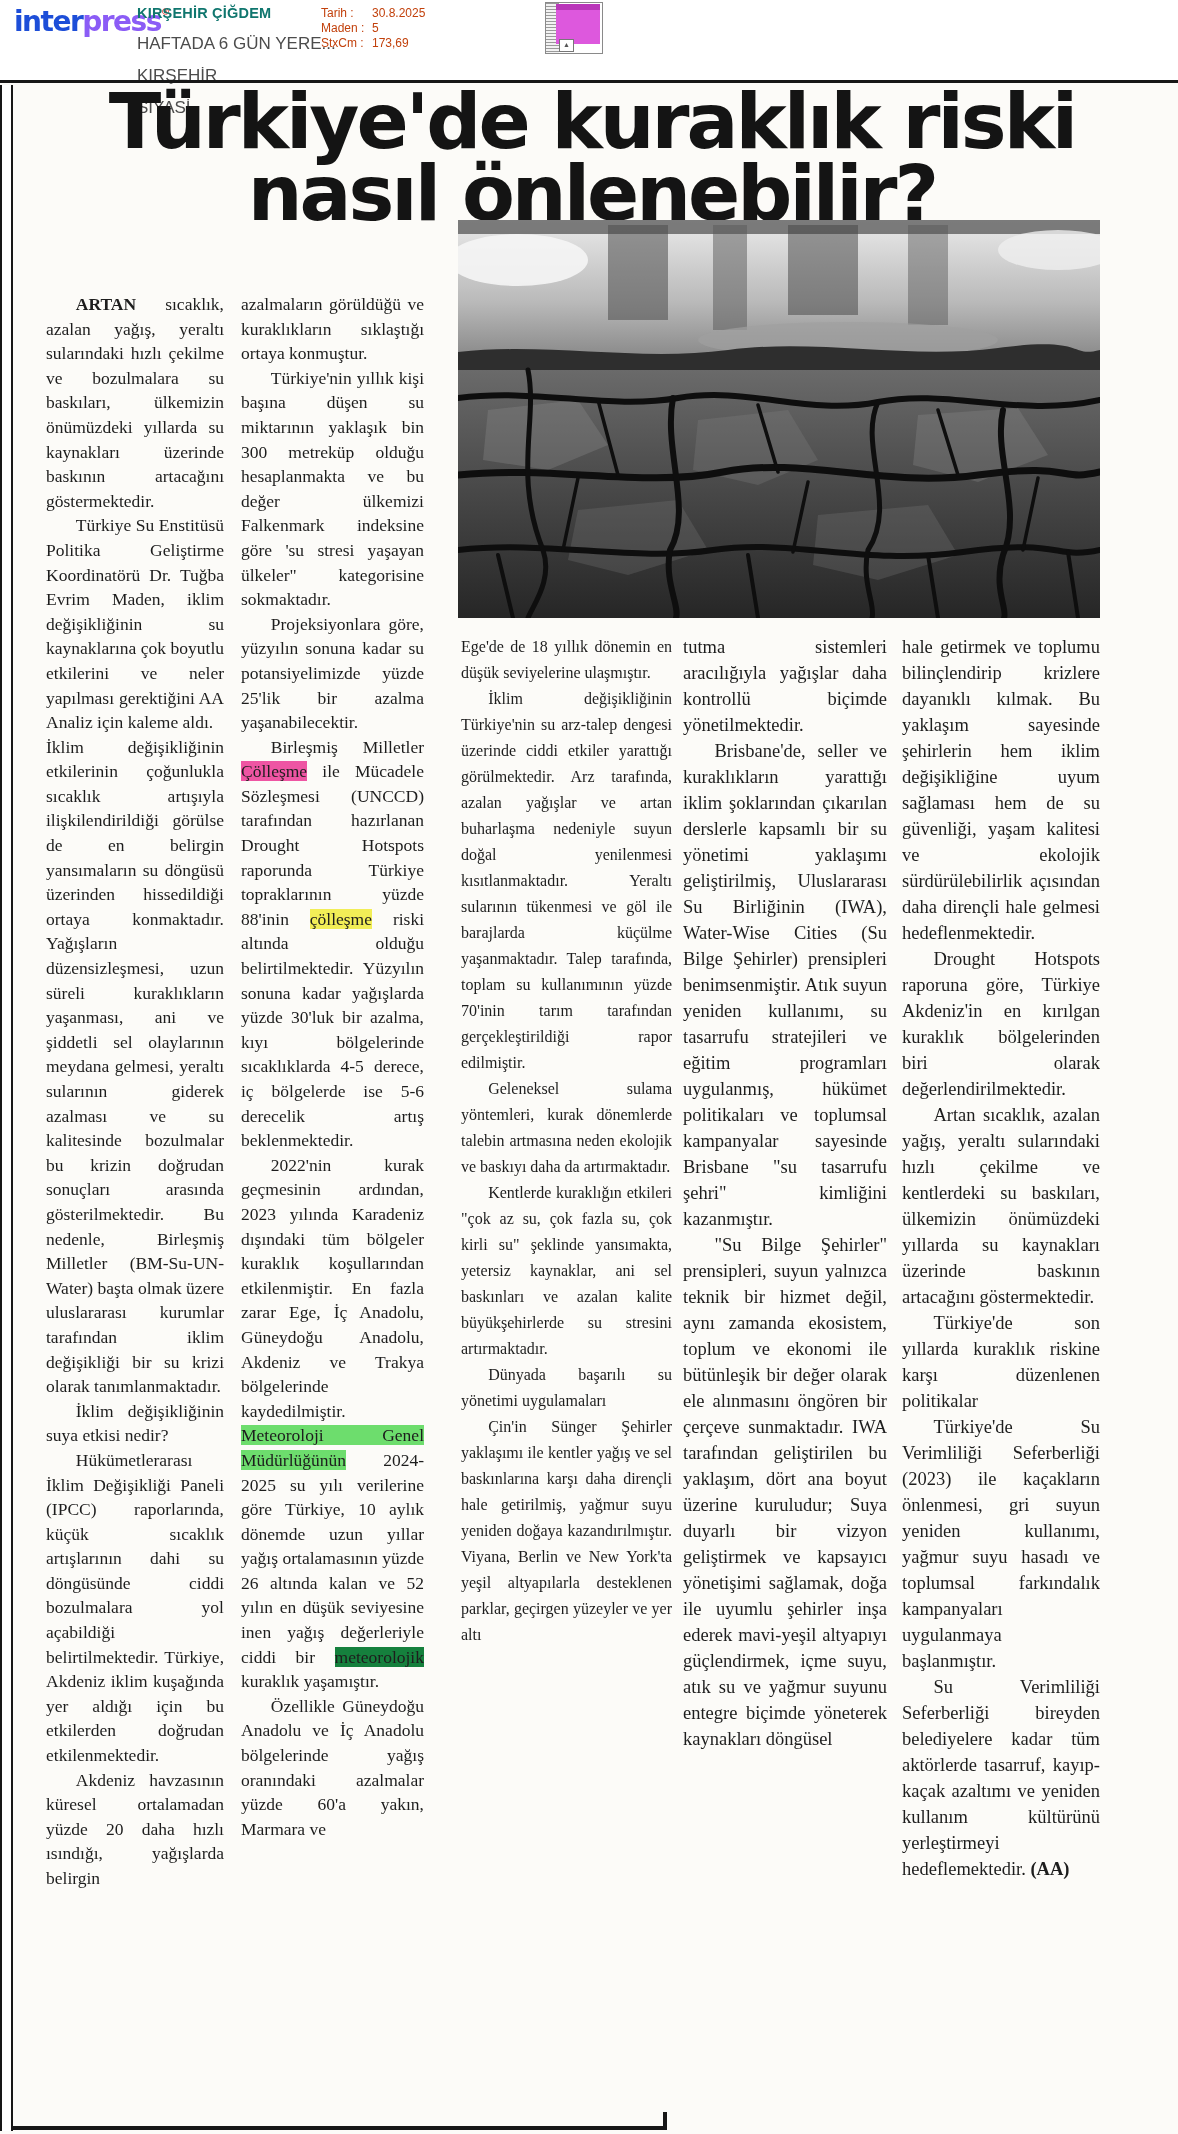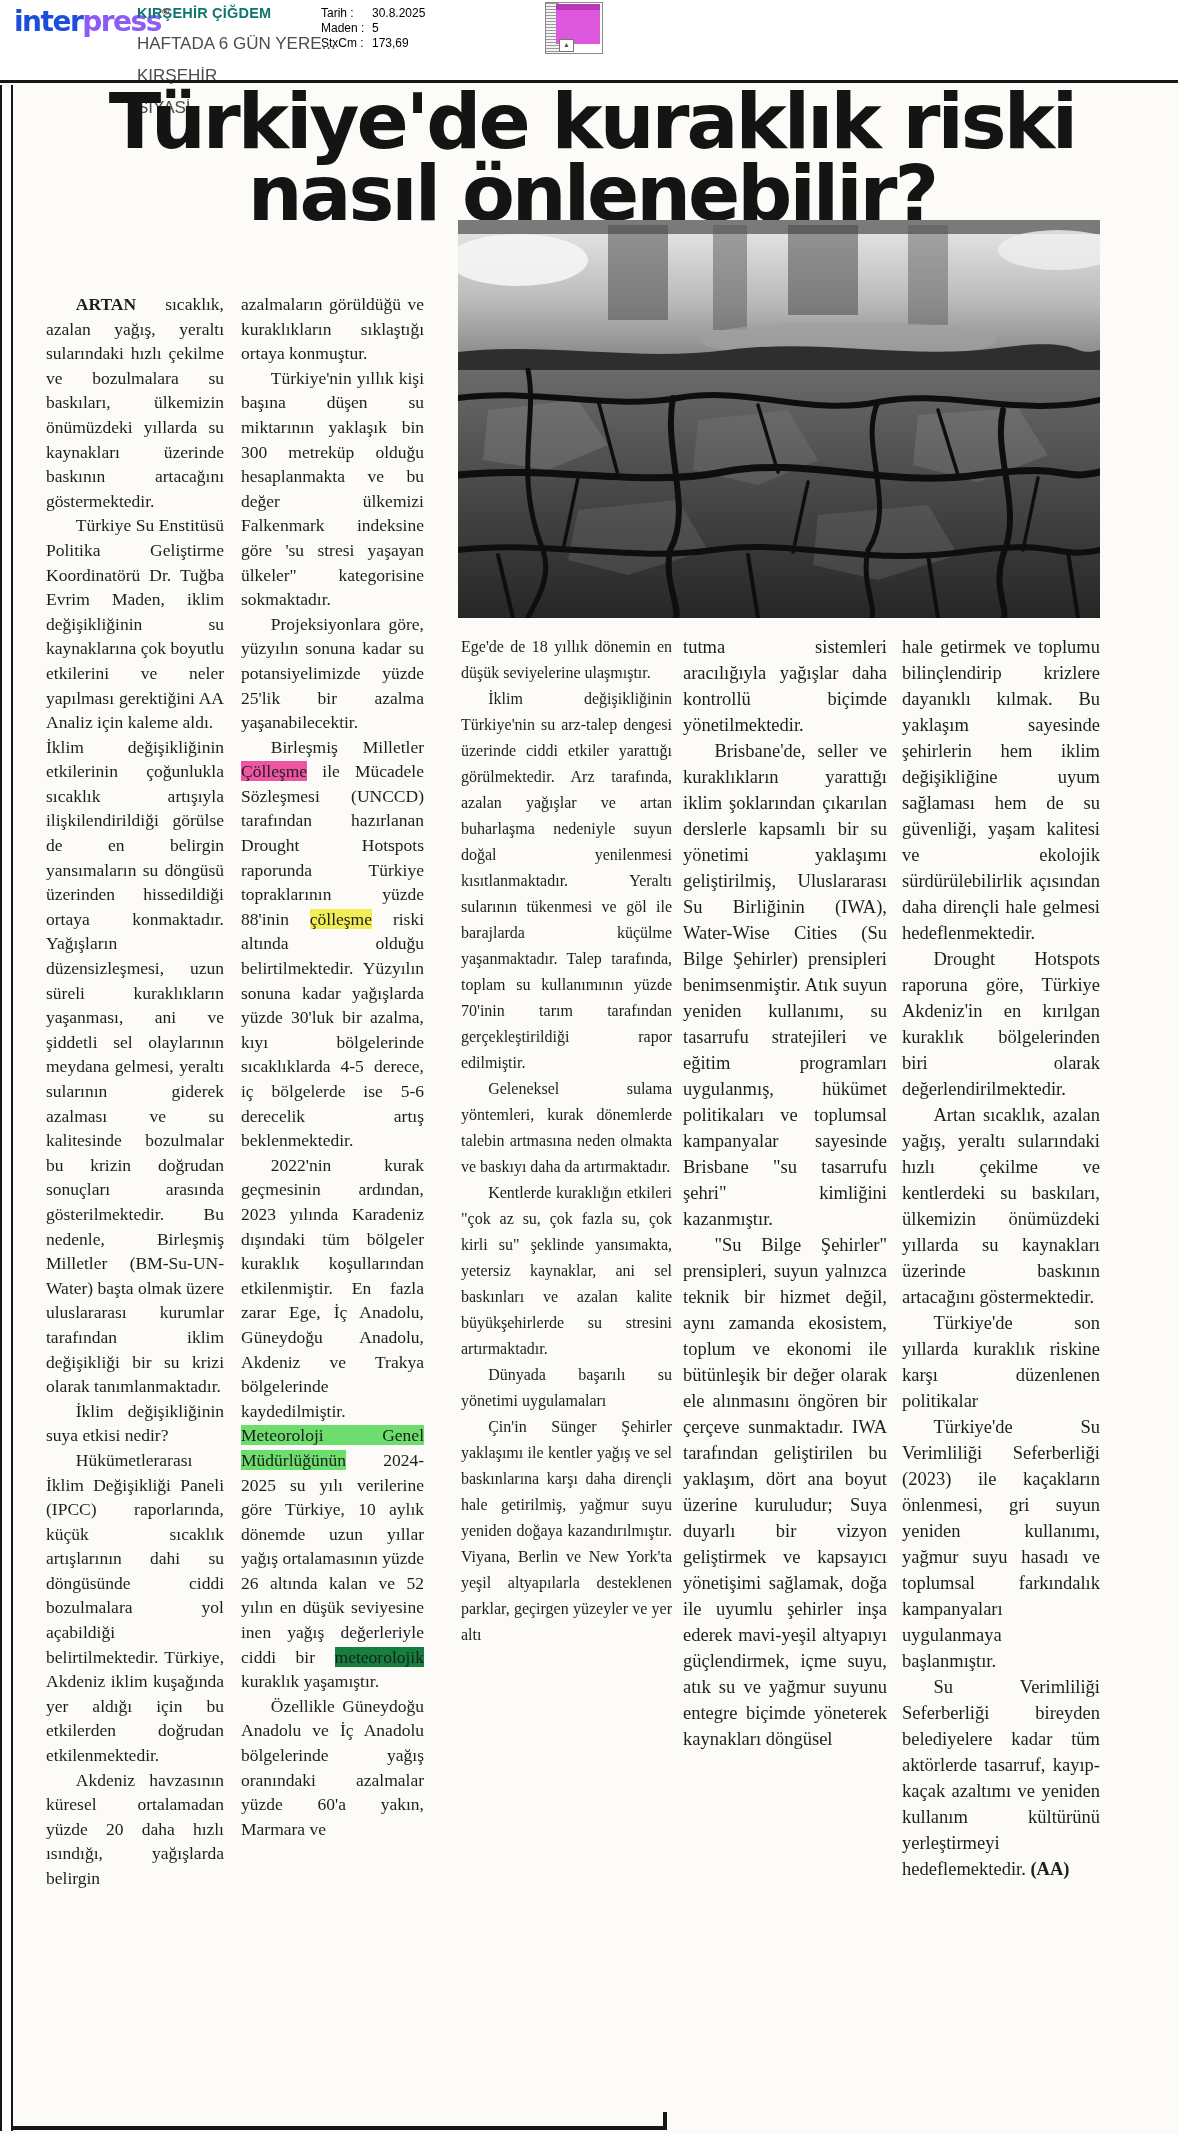--- a/index.html
+++ b/index.html
@@ -13,21 +13,21 @@
   .header{position:absolute;left:0;top:0;width:1178px;height:80px;background:#ffffff;}
   .logo{position:absolute;left:14px;top:8px;font-family:"DejaVu Sans","Liberation Sans",sans-serif;
         font-weight:bold;font-size:28px;letter-spacing:-1.5px;line-height:1;}
   .logo .p1{color:#1d4ed8;}
   .logo .p2{color:#8b5cf6;}
   .logo .reg{color:#e0251c;font-size:9px;vertical-align:top;letter-spacing:0;}
   .pub{position:absolute;left:137px;top:5px;font-family:"Liberation Sans","DejaVu Sans",sans-serif;line-height:1.12;}
   .pub .name{font-size:14.5px;font-weight:bold;color:#0f766e;letter-spacing:.2px;}
   .pub .sub{font-size:17px;color:#4c4c4c;margin-top:13px;}
   .meta{position:absolute;left:321px;top:6px;font-family:"Liberation Sans","DejaVu Sans",sans-serif;
-        font-size:12px;color:#000000;line-height:1.25;}
+        font-size:12px;color:#c2410c;line-height:1.25;}
   .meta .row{display:flex;}
   .meta .lbl{width:47px;}
   .meta .val{padding-left:4px;}
   
   .thumb{position:absolute;left:545px;top:2px;width:56px;height:50px;background:#fff;
          border:1px solid #8a8a8a;overflow:hidden;}
   .thumb .lines{position:absolute;left:0;top:0;width:13px;height:100%;
          background:repeating-linear-gradient(to bottom,#9a9a9a 0 1px,#f2f2f2 1px 3px);}
   .thumb .mag{position:absolute;left:10px;top:1px;right:2px;bottom:9px;background:#dd58dd;}
   .thumb .magbar{position:absolute;left:10px;top:1px;right:2px;height:6px;background:#b937b9;}
@@ -171,21 +171,21 @@
       <p class="para"><span>azalmaların görüldüğü ve kuraklıkların sıklaştığı ortaya konmuştur.</span></p>
       <p class="para indent"><span>Türkiye'nin yıllık kişi başına düşen su miktarının yaklaşık bin 300 metreküp olduğu hesaplanmakta ve bu değer ülkemizi Falkenmark indeksine göre 'su stresi yaşayan ülkeler" kategorisine sokmaktadır.</span></p>
       <p class="para indent"><span>Projeksiyonlara göre, yüzyılın sonuna kadar su potansiyelimizde yüzde 25'lik bir azalma yaşanabilecektir.</span></p>
       <p class="para indent"><span>Birleşmiş Milletler </span><span class="hl-pink">Çölleşme</span><span> ile Mücadele Sözleşmesi (UNCCD) tarafından hazırlanan Drought Hotspots raporunda Türkiye topraklarının yüzde 88'inin </span><span class="hl-yellow">çölleşme</span><span> riski altında olduğu belirtilmektedir. Yüzyılın sonuna kadar yağışlarda yüzde 30'luk bir azalma, kıyı bölgelerinde sıcaklıklarda 4-5 derece, iç bölgelerde ise 5-6 derecelik artış beklenmektedir.</span></p>
       <p class="para indent"><span>2022'nin kurak geçmesinin ardından, 2023 yılında Karadeniz dışındaki tüm bölgeler kuraklık koşullarından etkilenmiştir. En fazla zarar Ege, İç Anadolu, Güneydoğu Anadolu, Akdeniz ve Trakya bölgelerinde kaydedilmiştir. </span><span class="hl-green">Meteoroloji Genel Müdürlüğünün</span><span> 2024-2025 su yılı verilerine göre Türkiye, 10 aylık dönemde uzun yıllar yağış ortalamasının yüzde 26 altında kalan ve 52 yılın en düşük seviyesine inen yağış değerleriyle ciddi bir </span><span class="hl-orange">meteorolojik</span><span> kuraklık yaşamıştır.</span></p>
       <p class="para indent"><span>Özellikle Güneydoğu Anadolu ve İç Anadolu bölgelerinde yağış oranındaki azalmalar yüzde 60'a yakın, Marmara ve</span></p>
     </div>
     <div class="col col3">
       <p class="para"><span>Ege'de de 18 yıllık dönemin en düşük seviyelerine ulaşmıştır.</span></p>
       <p class="para indent"><span>İklim değişikliğinin Türkiye'nin su arz-talep dengesi üzerinde ciddi etkiler yarattığı görülmektedir. Arz tarafında, azalan yağışlar ve artan buharlaşma nedeniyle suyun doğal yenilenmesi kısıtlanmaktadır. Yeraltı sularının tükenmesi ve göl ile barajlarda küçülme yaşanmaktadır. Talep tarafında, toplam su kullanımının yüzde 70'inin tarım tarafından gerçekleştirildiği rapor edilmiştir.</span></p>
-      <p class="para indent"><span>Geleneksel sulama yöntemleri, kurak dönemlerde talebin artmasına neden olmakta ve baskıyı daha da artırmaktadır.</span></p>
+      <p class="para indent"><span>Geleneksel sulama yöntemleri, kurak dönemlerde talebin artmasına neden ekolojik ve baskıyı daha da artırmaktadır.</span></p>
       <p class="para indent"><span>Kentlerde kuraklığın etkileri "çok az su, çok fazla su, çok kirli su" şeklinde yansımakta, yetersiz kaynaklar, ani sel baskınları ve azalan kalite büyükşehirlerde su stresini artırmaktadır.</span></p>
       <p class="para indent"><span>Dünyada başarılı su yönetimi uygulamaları</span></p>
       <p class="para indent"><span>Çin'in Sünger Şehirler yaklaşımı ile kentler yağış ve sel baskınlarına karşı daha dirençli hale getirilmiş, yağmur suyu yeniden doğaya kazandırılmıştır. Viyana, Berlin ve New York'ta yeşil altyapılarla desteklenen parklar, geçirgen yüzeyler ve yer altı</span></p>
     </div>
     <div class="col col4">
       <p class="para"><span>tutma sistemleri aracılığıyla yağışlar daha kontrollü biçimde yönetilmektedir.</span></p>
       <p class="para indent"><span>Brisbane'de, seller ve kuraklıkların yarattığı iklim şoklarından çıkarılan derslerle kapsamlı bir su yönetimi yaklaşımı geliştirilmiş, Uluslararası Su Birliğinin (IWA), Water-Wise Cities (Su Bilge Şehirler) prensipleri benimsenmiştir. Atık suyun yeniden kullanımı, su tasarrufu stratejileri ve eğitim programları uygulanmış, hükümet politikaları ve toplumsal kampanyalar sayesinde Brisbane "su tasarrufu şehri" kimliğini kazanmıştır.</span></p>
       <p class="para indent"><span>"Su Bilge Şehirler" prensipleri, suyun yalnızca teknik bir hizmet değil, aynı zamanda ekosistem, toplum ve ekonomi ile bütünleşik bir değer olarak ele alınmasını öngören bir çerçeve sunmaktadır. IWA tarafından geliştirilen bu yaklaşım, dört ana boyut üzerine kuruludur; Suya duyarlı bir vizyon geliştirmek ve kapsayıcı yönetişimi sağlamak, doğa ile uyumlu şehirler inşa ederek mavi-yeşil altyapıyı güçlendirmek, içme suyu, atık su ve yağmur suyunu entegre biçimde yöneterek kaynakları döngüsel</span></p>
     </div>
     <div class="col col5">

